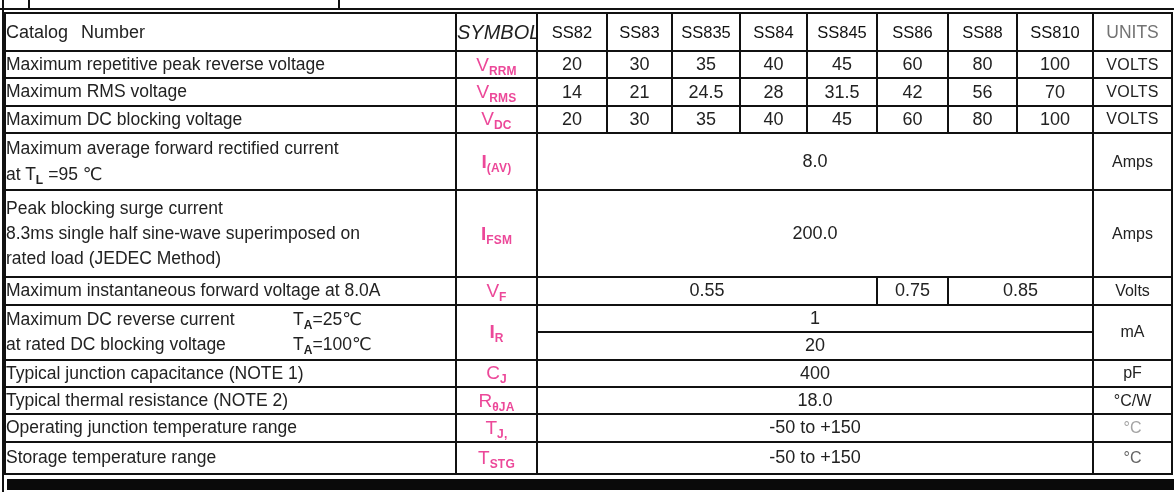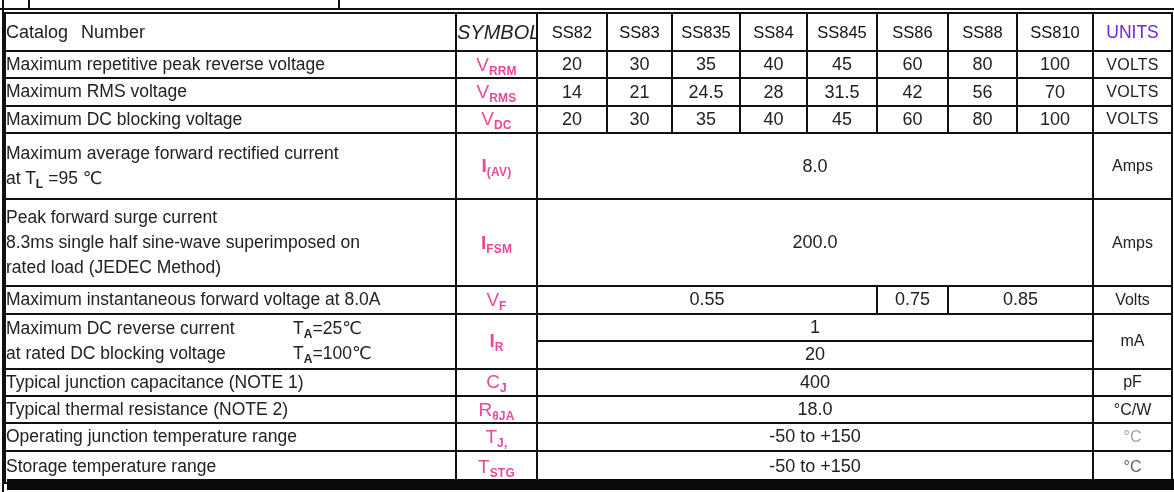--- a/index.html
+++ b/index.html
@@ -18,21 +18,21 @@
     border-collapse:collapse;table-layout:fixed;
   }
   table.ds td,table.ds th{
     border:2px solid #111;padding:0;margin:0;overflow:hidden;
     font-weight:normal;vertical-align:middle;background:#fff;
   }
   
   th.cat{font-size:18px;word-spacing:8px;text-align:left;color:#222;}
   th.symhead{font-size:20px;font-style:italic;text-align:center;color:#222;}
   th.part{font-size:16.5px;font-weight:bold;text-align:center;color:#111;}
-  th.unithead{font-size:17.5px;font-weight:bold;text-align:center;color:#6d28d9;}
+  th.unithead{font-size:17.5px;font-weight:bold;text-align:center;color:#737373;}
   
   td.lbl{font-size:17.5px;text-align:left;padding-left:9px;line-height:1.45;color:#222;}
   td.val{font-size:18px;text-align:center;color:#222;}
   td.unit{font-size:16px;text-align:center;color:#222;}
   td.unit.caps{letter-spacing:0.2px;}
   td.sym{text-align:center;font-size:19px;color:#ec4899;}
   td.sym .sub,.labelsub{font-size:12px;font-weight:bold;position:relative;top:4px;letter-spacing:0.2px;}
   td.sym.boldmain{font-weight:bold;}
   .l2{display:block;}
   .cond{display:inline-block;}
@@ -117,33 +117,33 @@
       <td class="val">30</td>
       <td class="val">35</td>
       <td class="val">40</td>
       <td class="val">45</td>
       <td class="val">60</td>
       <td class="val">80</td>
       <td class="val">100</td>
       <td class="unit caps">VOLTS</td>
     </tr>
 
-    <tr style="height:66px">
+    <tr style="height:57px">
       <td class="lbl">
         <span class="l2">Maximum average forward rectified current</span>
         <span class="l2"><span>at T</span><span class="labelsub">L</span><span> =95 ℃</span></span>
       </td>
       <td class="sym boldmain"><span>I</span><span class="sub">(AV)</span></td>
       <td class="val" colspan="8">8.0</td>
       <td class="unit">Amps</td>
     </tr>
 
     <tr style="height:87px">
       <td class="lbl">
-        <span class="l2">Peak forward surge current</span>
+        <span class="l2">Peak blocking surge current</span>
         <span class="l2">8.3ms single half sine-wave superimposed on</span>
         <span class="l2">rated load (JEDEC Method)</span>
       </td>
       <td class="sym boldmain"><span>I</span><span class="sub">FSM</span></td>
       <td class="val" colspan="8">200.0</td>
       <td class="unit">Amps</td>
     </tr>
 
     <tr style="height:22px">
       <td class="lbl">Maximum instantaneous forward voltage at 8.0A</td>

